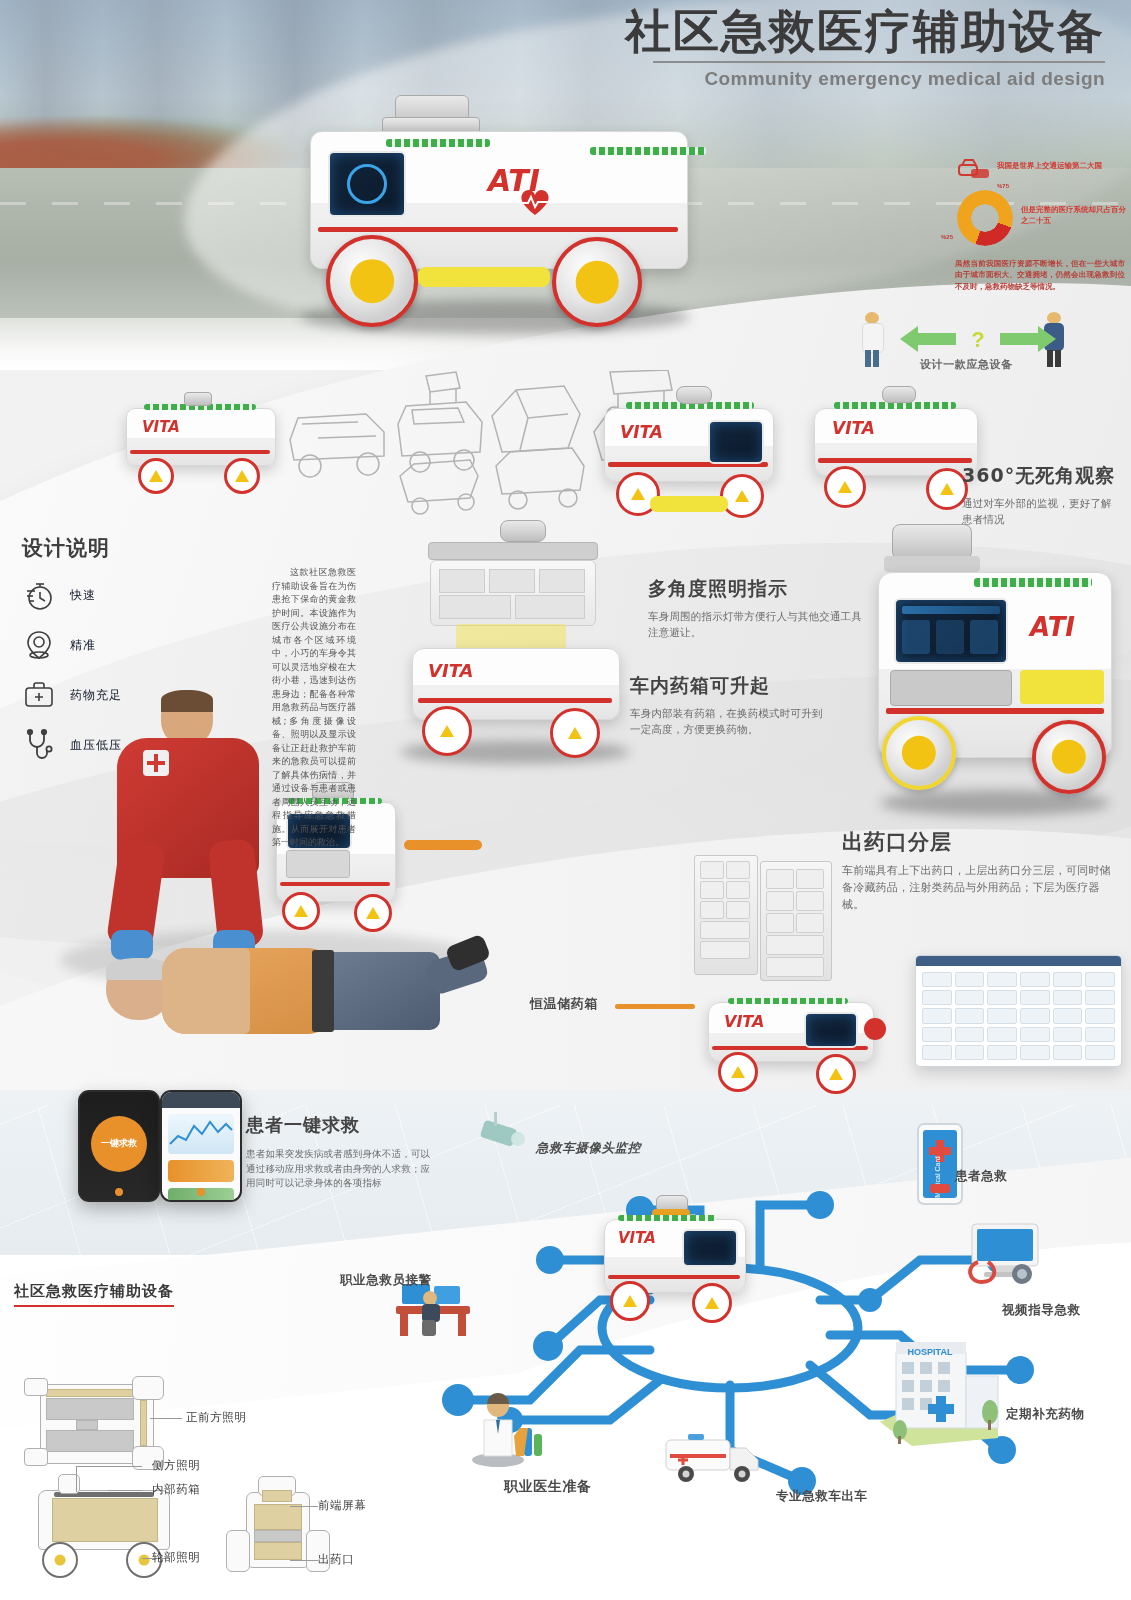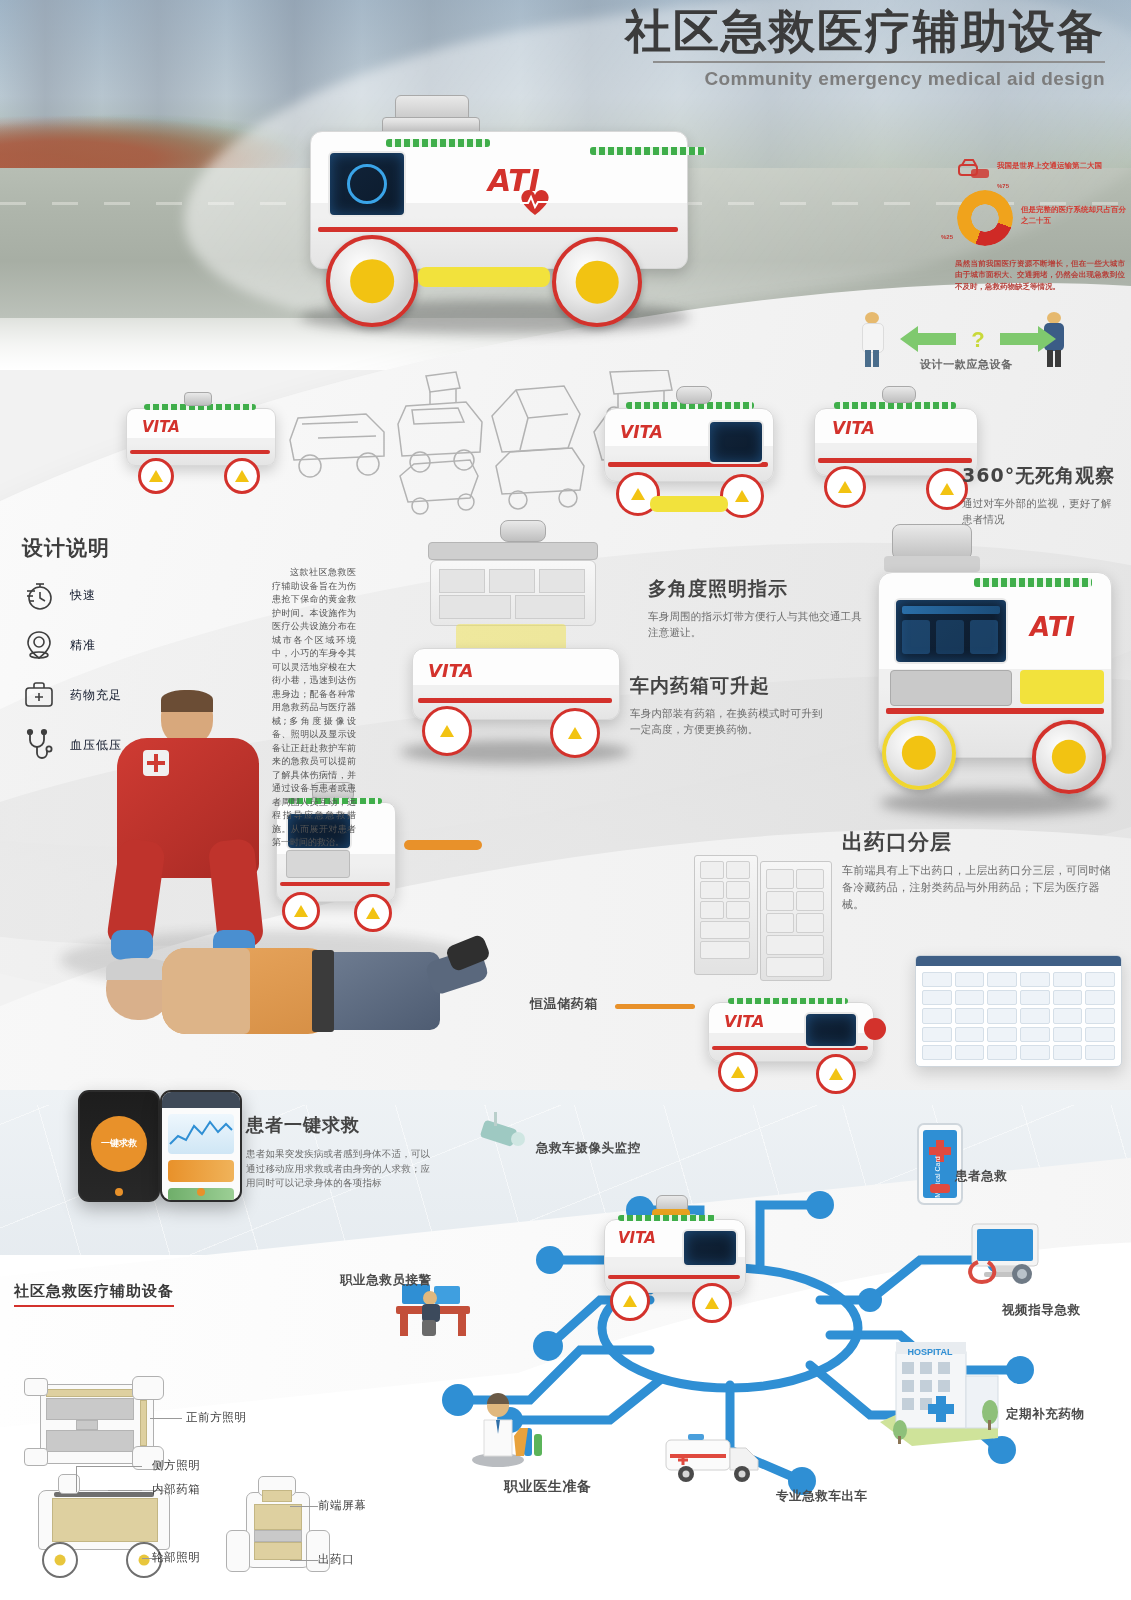--- a/index.html
+++ b/index.html
@@ -701,21 +701,21 @@
       </div>
   </div>
 
   <div class="nico" style="left:478px;top:1112px;width:52px;height:44px;">
     <svg width="52" height="44" viewBox="0 0 52 44">
       <rect x="4" y="12" width="34" height="18" rx="4" fill="#9ec9c2" transform="rotate(18 20 20)"></rect>
       <circle cx="40" cy="27" r="7" fill="#cfe6e2"></circle>
       <rect x="16" y="0" width="3" height="14" fill="#b9cfcb"></rect>
     </svg>
   </div>
-  <div class="lbl" style="left:536px;top:1140px;font-size:12.5px;">急救车摄像头监控</div>
+  <div class="lbl" style="left:536px;top:1140px;font-size:12.5px;font-style:italic;">急救车摄像头监控</div>
 
   <div class="nico" style="left:386px;top:1268px;width:92px;height:72px;">
     <svg width="92" height="72" viewBox="0 0 92 72">
       <rect x="10" y="38" width="74" height="8" rx="2" fill="#c34f3a"></rect>
       <rect x="14" y="46" width="8" height="22" fill="#c34f3a"></rect>
       <rect x="72" y="46" width="8" height="22" fill="#c34f3a"></rect>
       <rect x="16" y="16" width="28" height="20" rx="2" fill="#2f8fd4"></rect>
       <rect x="48" y="18" width="26" height="18" rx="2" fill="#3f9fe0"></rect>
       <circle cx="44" cy="30" r="7" fill="#e0b87e"></circle>
       <rect x="36" y="36" width="18" height="18" rx="4" fill="#3c4a5c"></rect>

